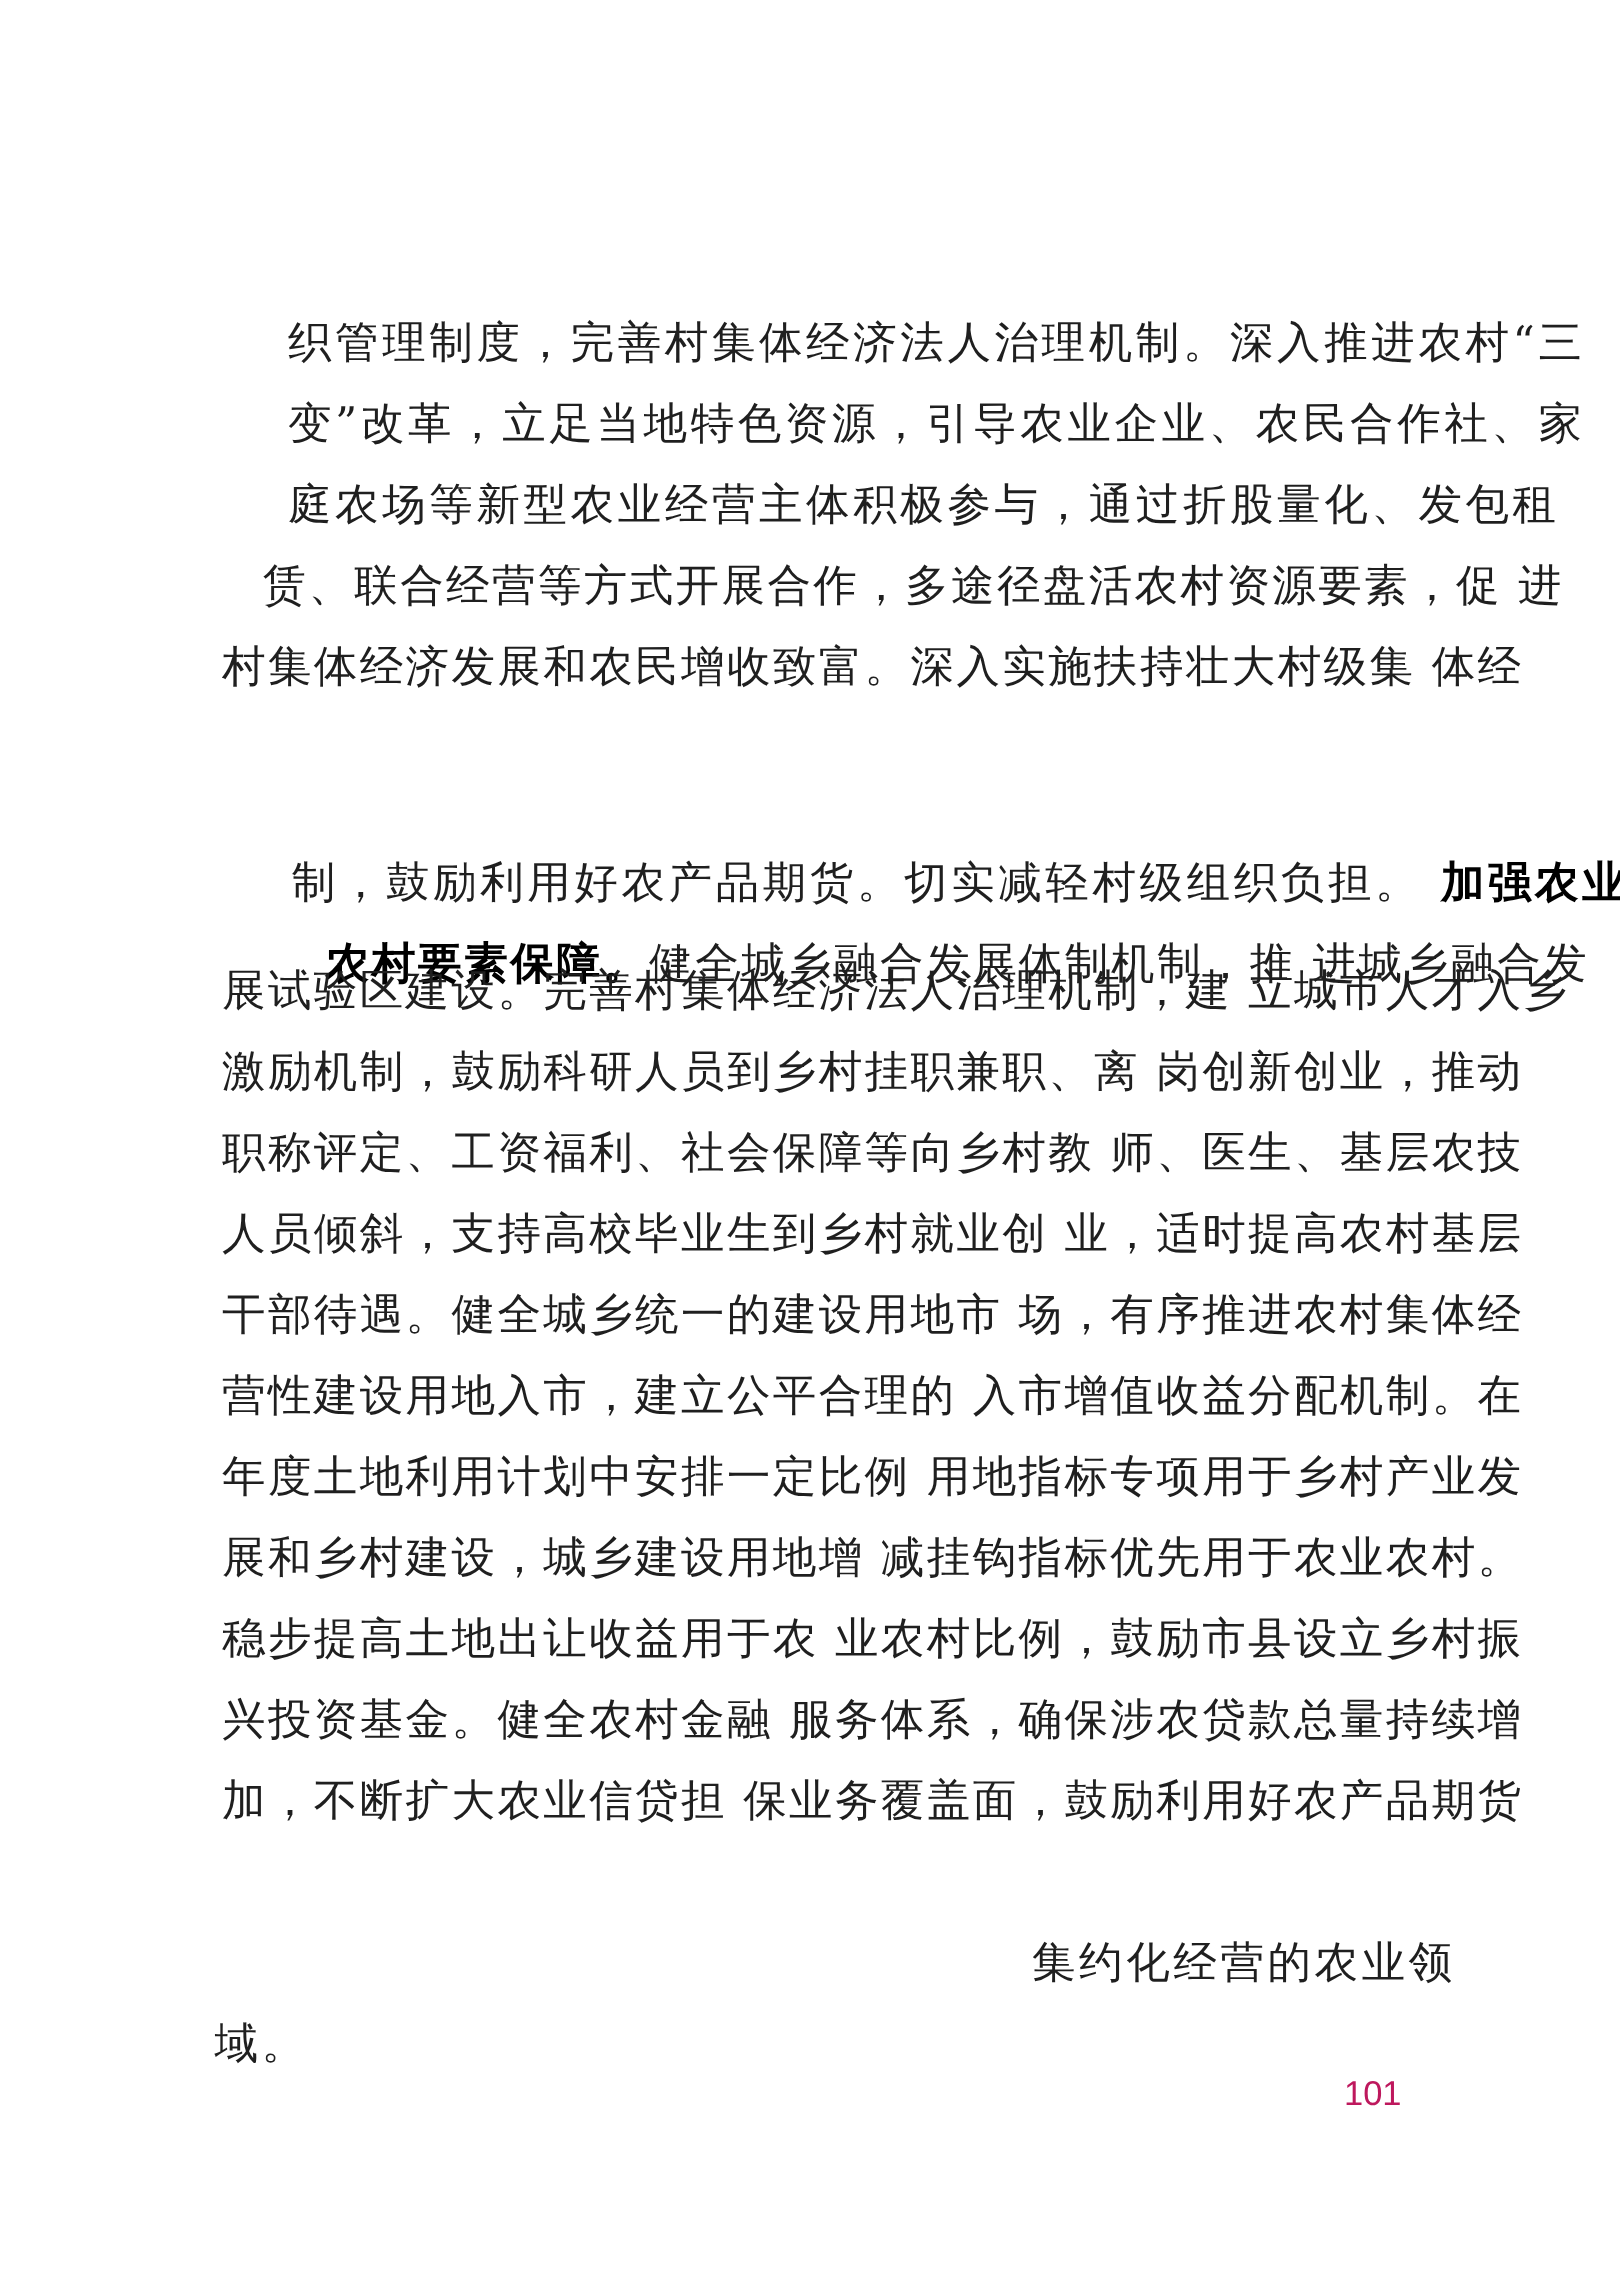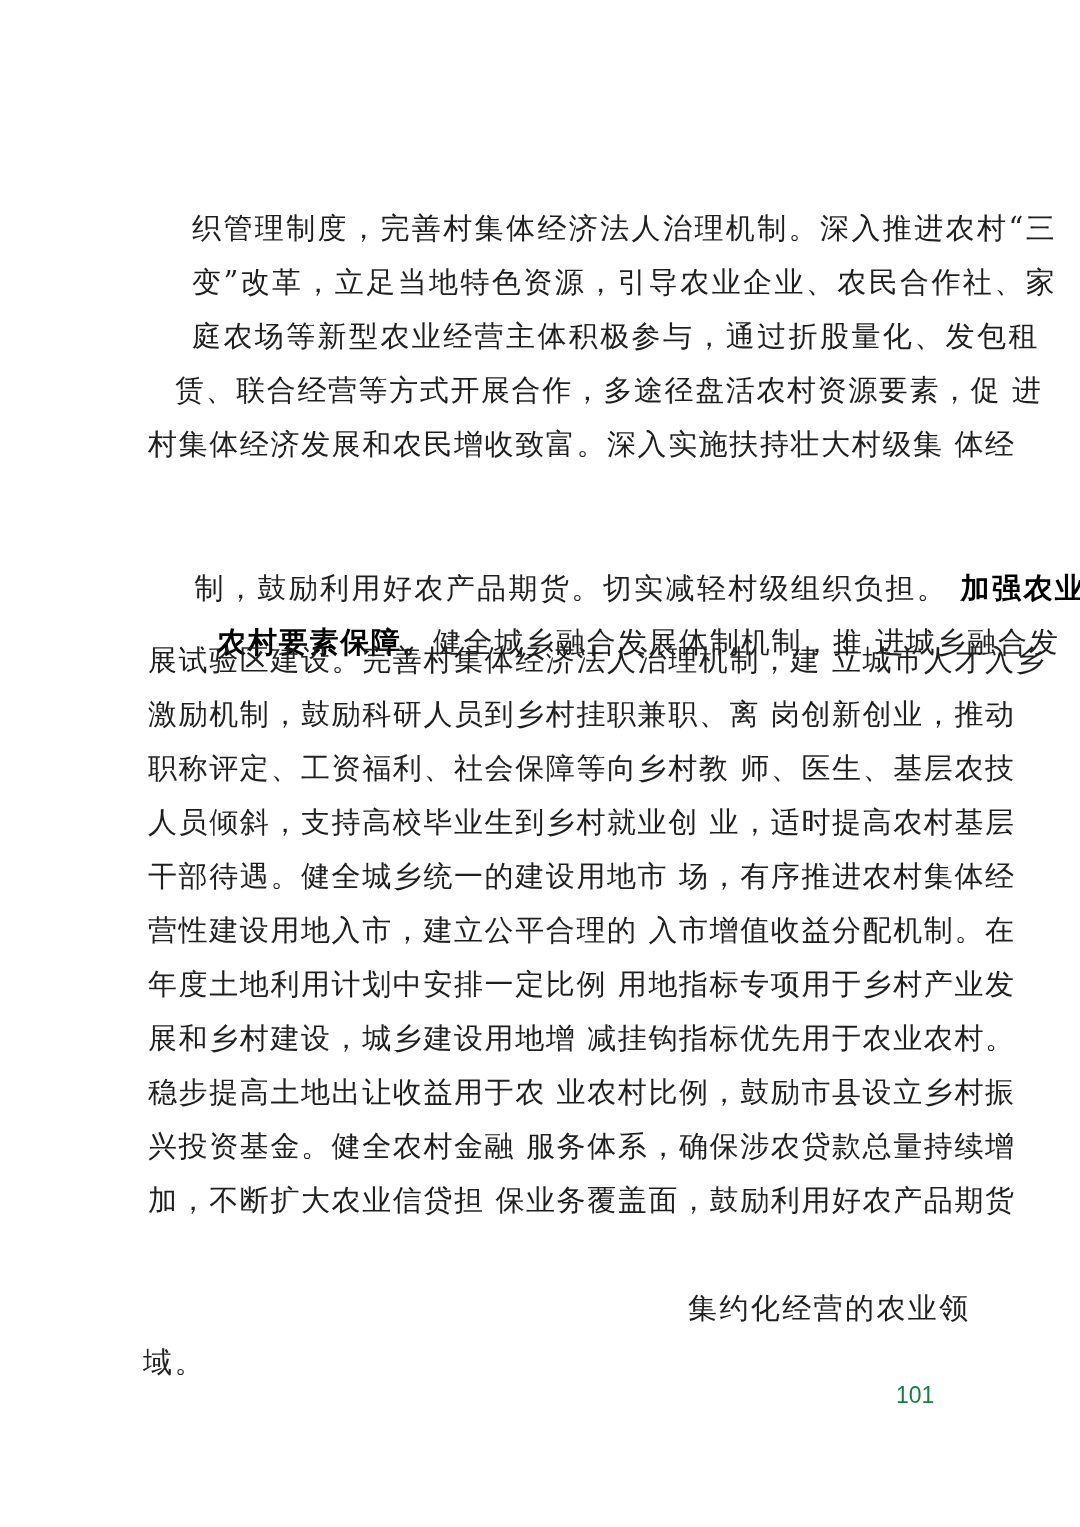--- a/index.html
+++ b/index.html
@@ -19,21 +19,21 @@
       white-space: pre;
       letter-spacing: 2.4px;
       color: #1f1f1f;
     }
     .bold { font-weight: bold; color: #000; }
     .pnum {
       position: absolute;
       left: 896px; top: 1366px;
       font-family: "Liberation Sans", "DejaVu Sans", sans-serif;
       font-size: 23px;
-      color: #15803d;
+      color: #be185d;
     }
   </style>
 </head>
 <body>
 
 <div class="page">
   <div class="line" style="left:192px;top:194px;">织管理制度，完善村集体经济法人治理机制。深入推进农村“三</div>
   <div class="line" style="left:192px;top:248px;">变”改革，立足当地特色资源，引导农业企业、农民合作社、家</div>
   <div class="line" style="left:192px;top:302px;">庭农场等新型农业经营主体积极参与，通过折股量化、发包租</div>
   <div class="line" style="left:148px;top:356px;letter-spacing:1.6px;margin-left:27px;">赁、联合经营等方式开展合作，多途径盘活农村资源要素，促 进</div>

